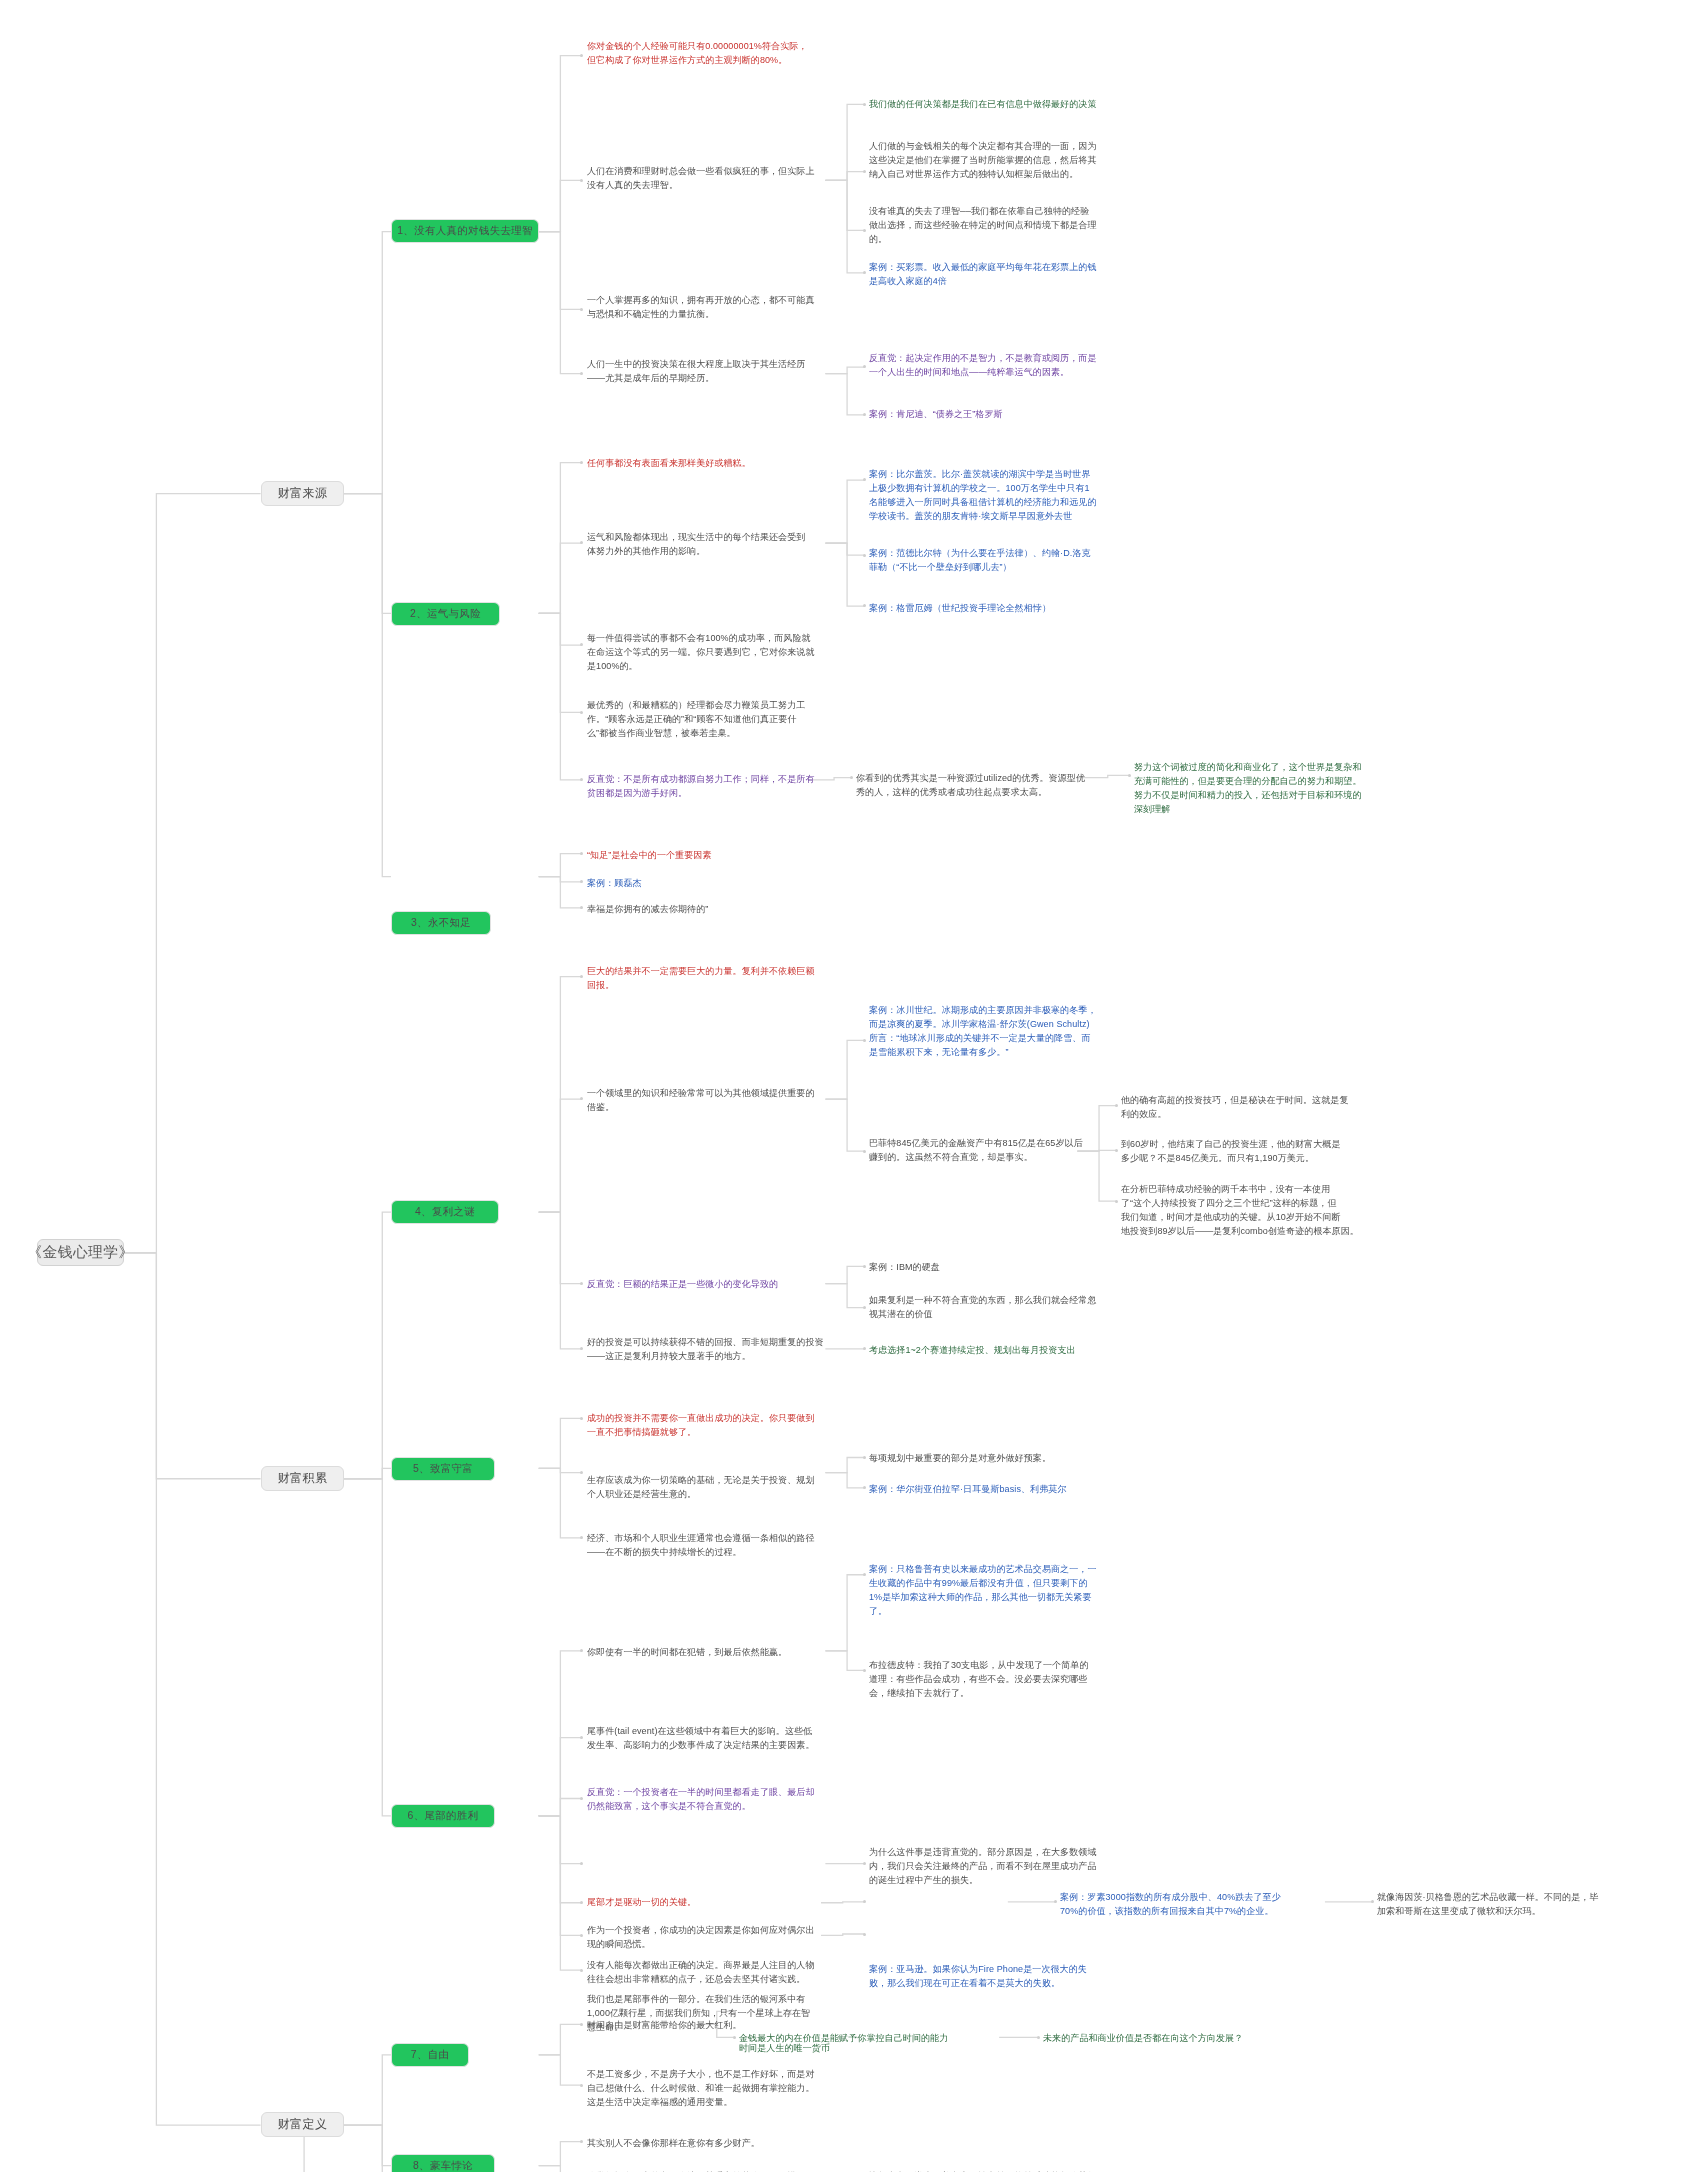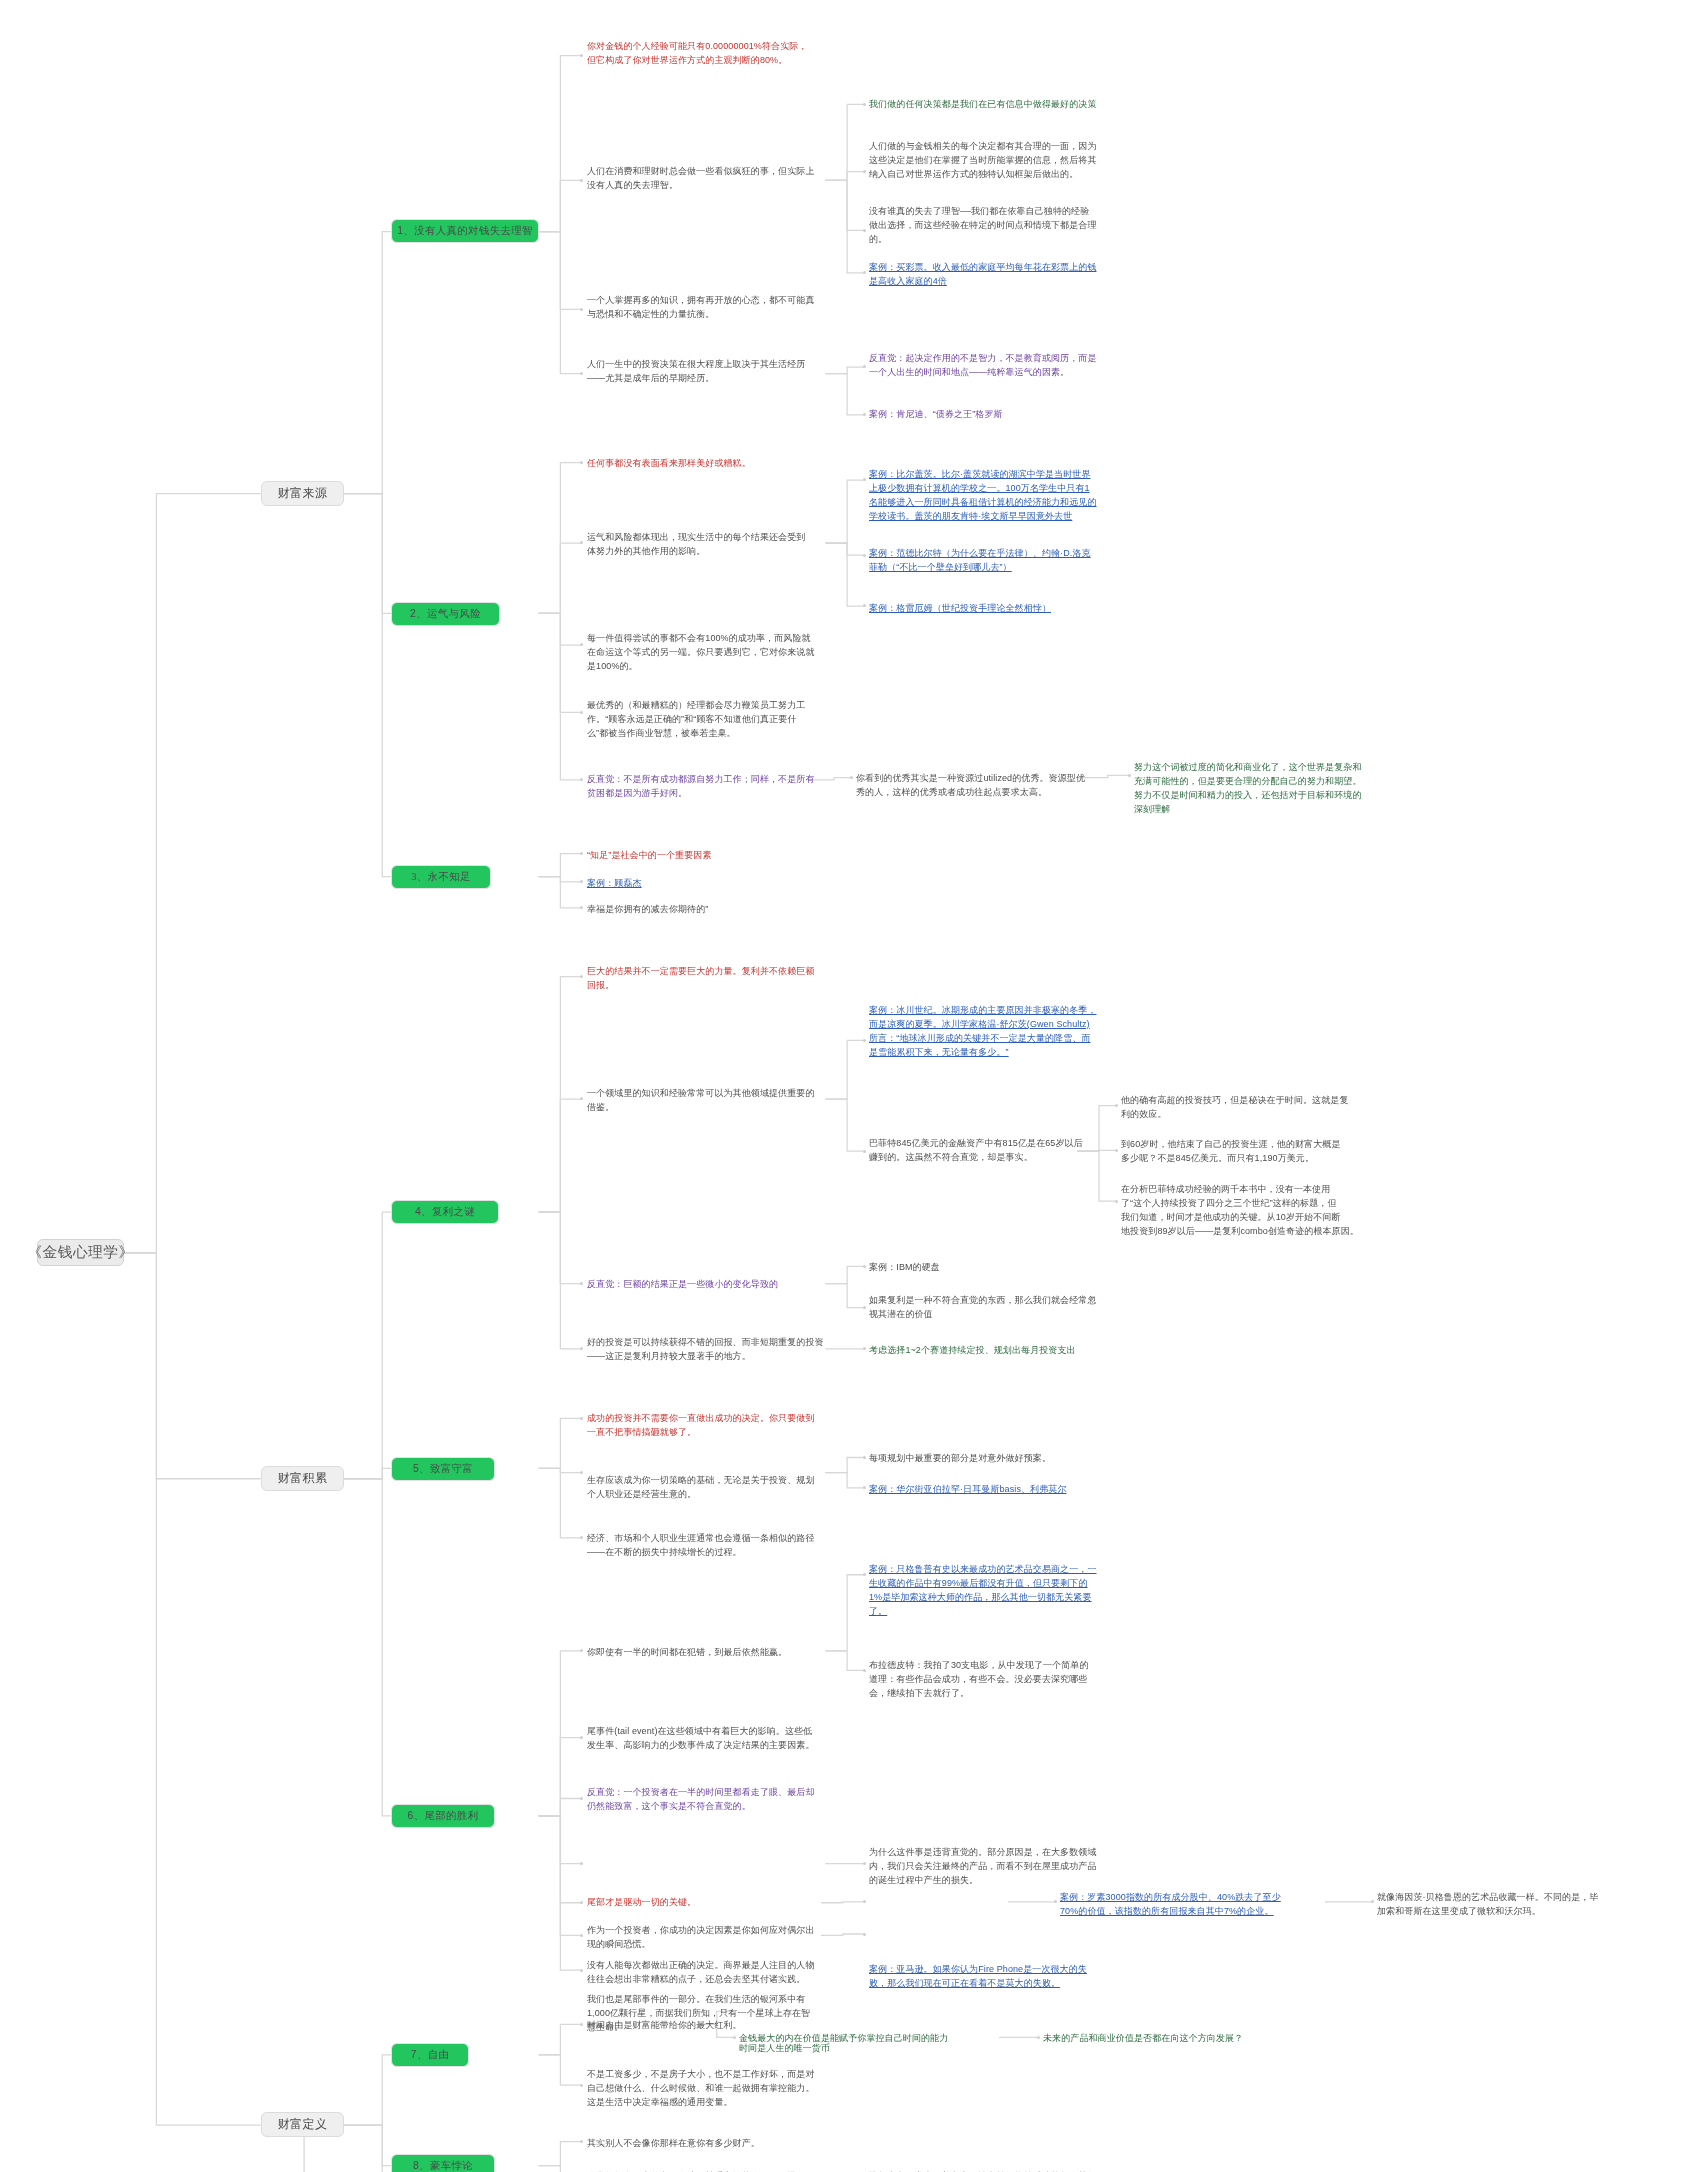--- a/index.html
+++ b/index.html
@@ -46,21 +46,21 @@
   .txt {
     position: absolute;
     font-size: 9px;
     line-height: 1.55;
     color: #4c4c4c;
     letter-spacing: 0.1px;
     white-space: pre-wrap;
     word-break: break-word;
   }
   .txt.red    { color: #c9302c; }
-  .txt.blue   { color: #2a5cb8; text-decoration: underline; }
+  .txt.blue   { color: #2a5cb8; }
   .txt.purple { color: #6b3fa0; }
   .txt.green  { color: #2d6a3f; }
   .txt.dark   { color: #4c4c4c; }
   .dot {
     position: absolute;
     width: 3px; height: 3px;
     border-radius: 50%;
     background: #cfcfcf;
   }
 </style>
@@ -189,21 +189,21 @@
   <div class="node-box l1" style="left:261px; top:2112px; width:83px; height:25px;">
     <span>财富定义</span>
   </div>
 
   <div class="node-box l2" style="left:391px; top:219px; width:148px; height:23.5px;">
     <span>1、没有人真的对钱失去理智</span>
   </div>
   <div class="node-box l2" style="left:391px; top:602px; width:109px; height:23.5px;">
     <span>2、运气与风险</span>
   </div>
-  <div class="node-box l2" style="left:391px; top:865px; width:100px; height:23.5px;font-family:Liberation Serif, serif;">
+  <div class="node-box l2" style="left:391px; top:911px; width:100px; height:23.5px;">
     <span>3、永不知足</span>
   </div>
   <div class="node-box l2" style="left:391px; top:1200px; width:108px; height:23.5px;">
     <span>4、复利之谜</span>
   </div>
   <div class="node-box l2" style="left:391px; top:1457px; width:104px; height:23.5px;">
     <span>5、致富守富</span>
   </div>
   <div class="node-box l2" style="left:391px; top:1804px; width:104px; height:23.5px;">
     <span>6、尾部的胜利</span>

